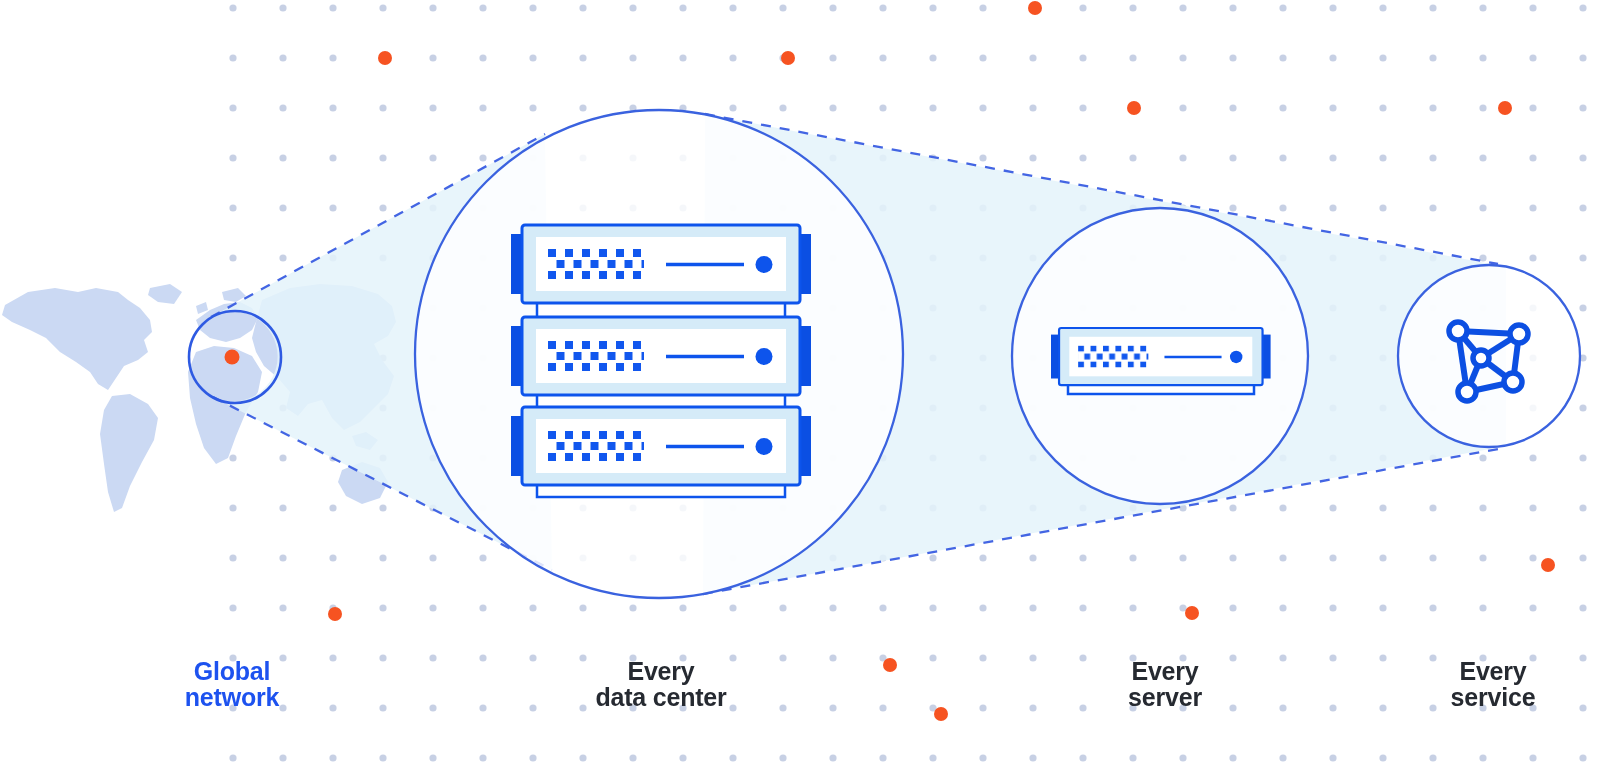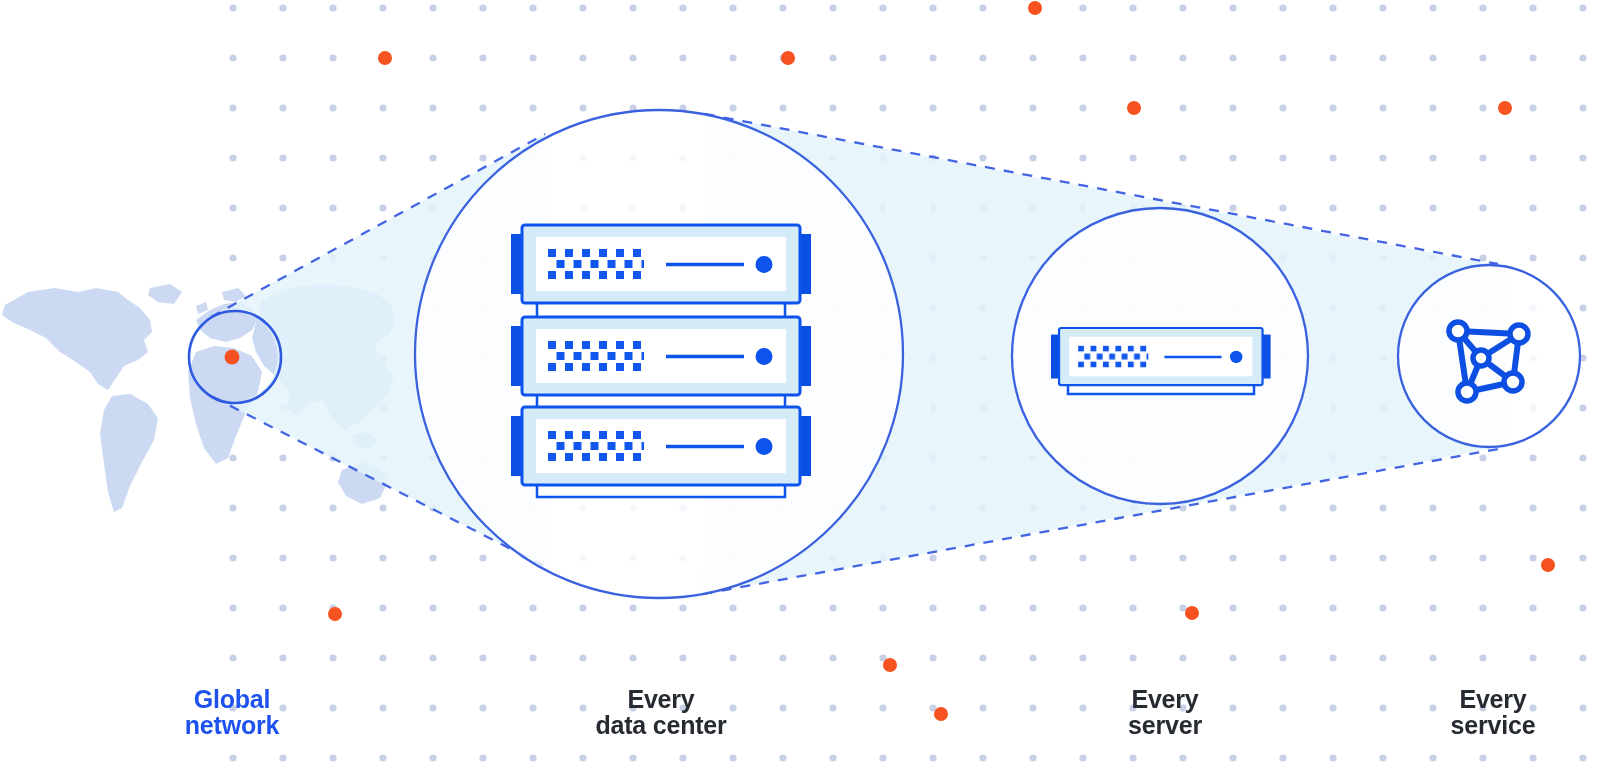--- a/index.html
+++ b/index.html
@@ -1,19 +1,19 @@
 <!DOCTYPE html>
 <html><head>
 <meta charset="utf-8">
 <style>
   html,body{margin:0;padding:0;background:#ffffff;}
   .stage{position:relative;width:1620px;height:782px;background:#ffffff;overflow:hidden;
          font-family:"Liberation Sans",sans-serif;}
   .stage svg{position:absolute;left:0;top:0;}
-  .lbl{position:absolute;top:686px;transform:translateX(-50%);text-align:center;
+  .lbl{position:absolute;top:658px;transform:translateX(-50%);text-align:center;
        white-space:pre-line;font-weight:700;font-size:25px;line-height:26px;
        letter-spacing:-0.2px;color:#262A31;}
   .lbl.blue{color:#1D52EF;}
 </style>
 </head>
 <body>
 
 <div class="stage">
 <svg width="1620" height="782" viewBox="0 0 1620 782">
   <defs>

